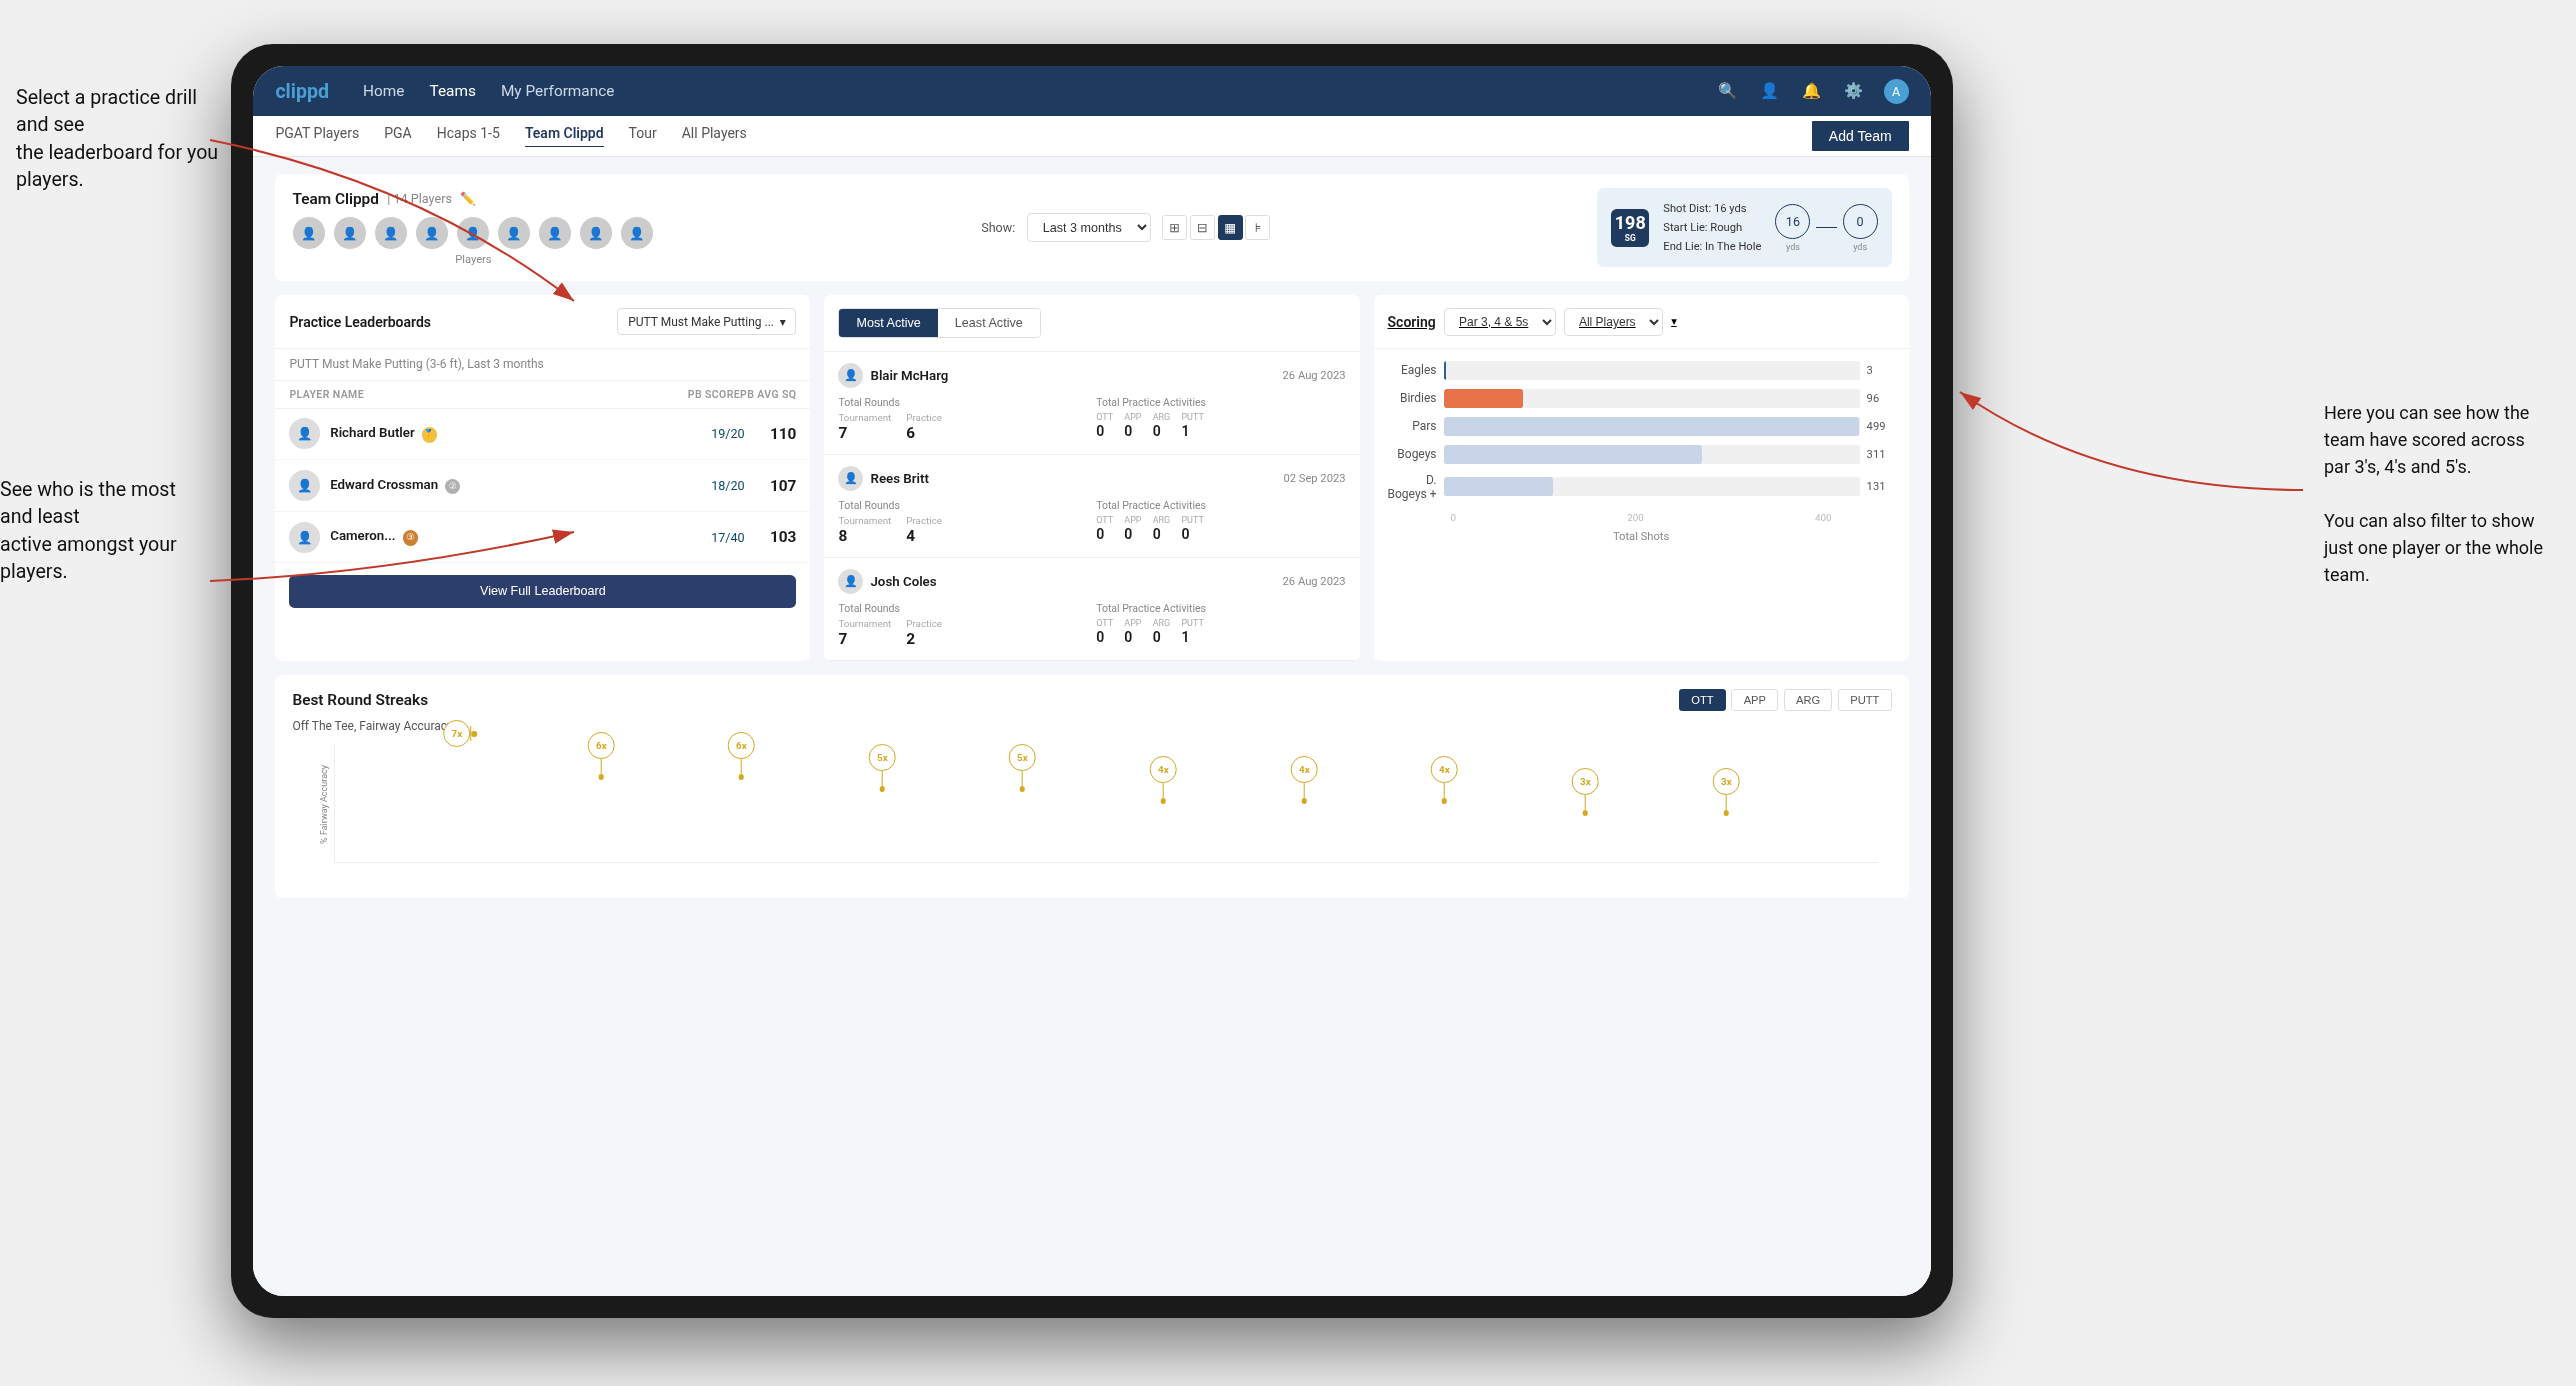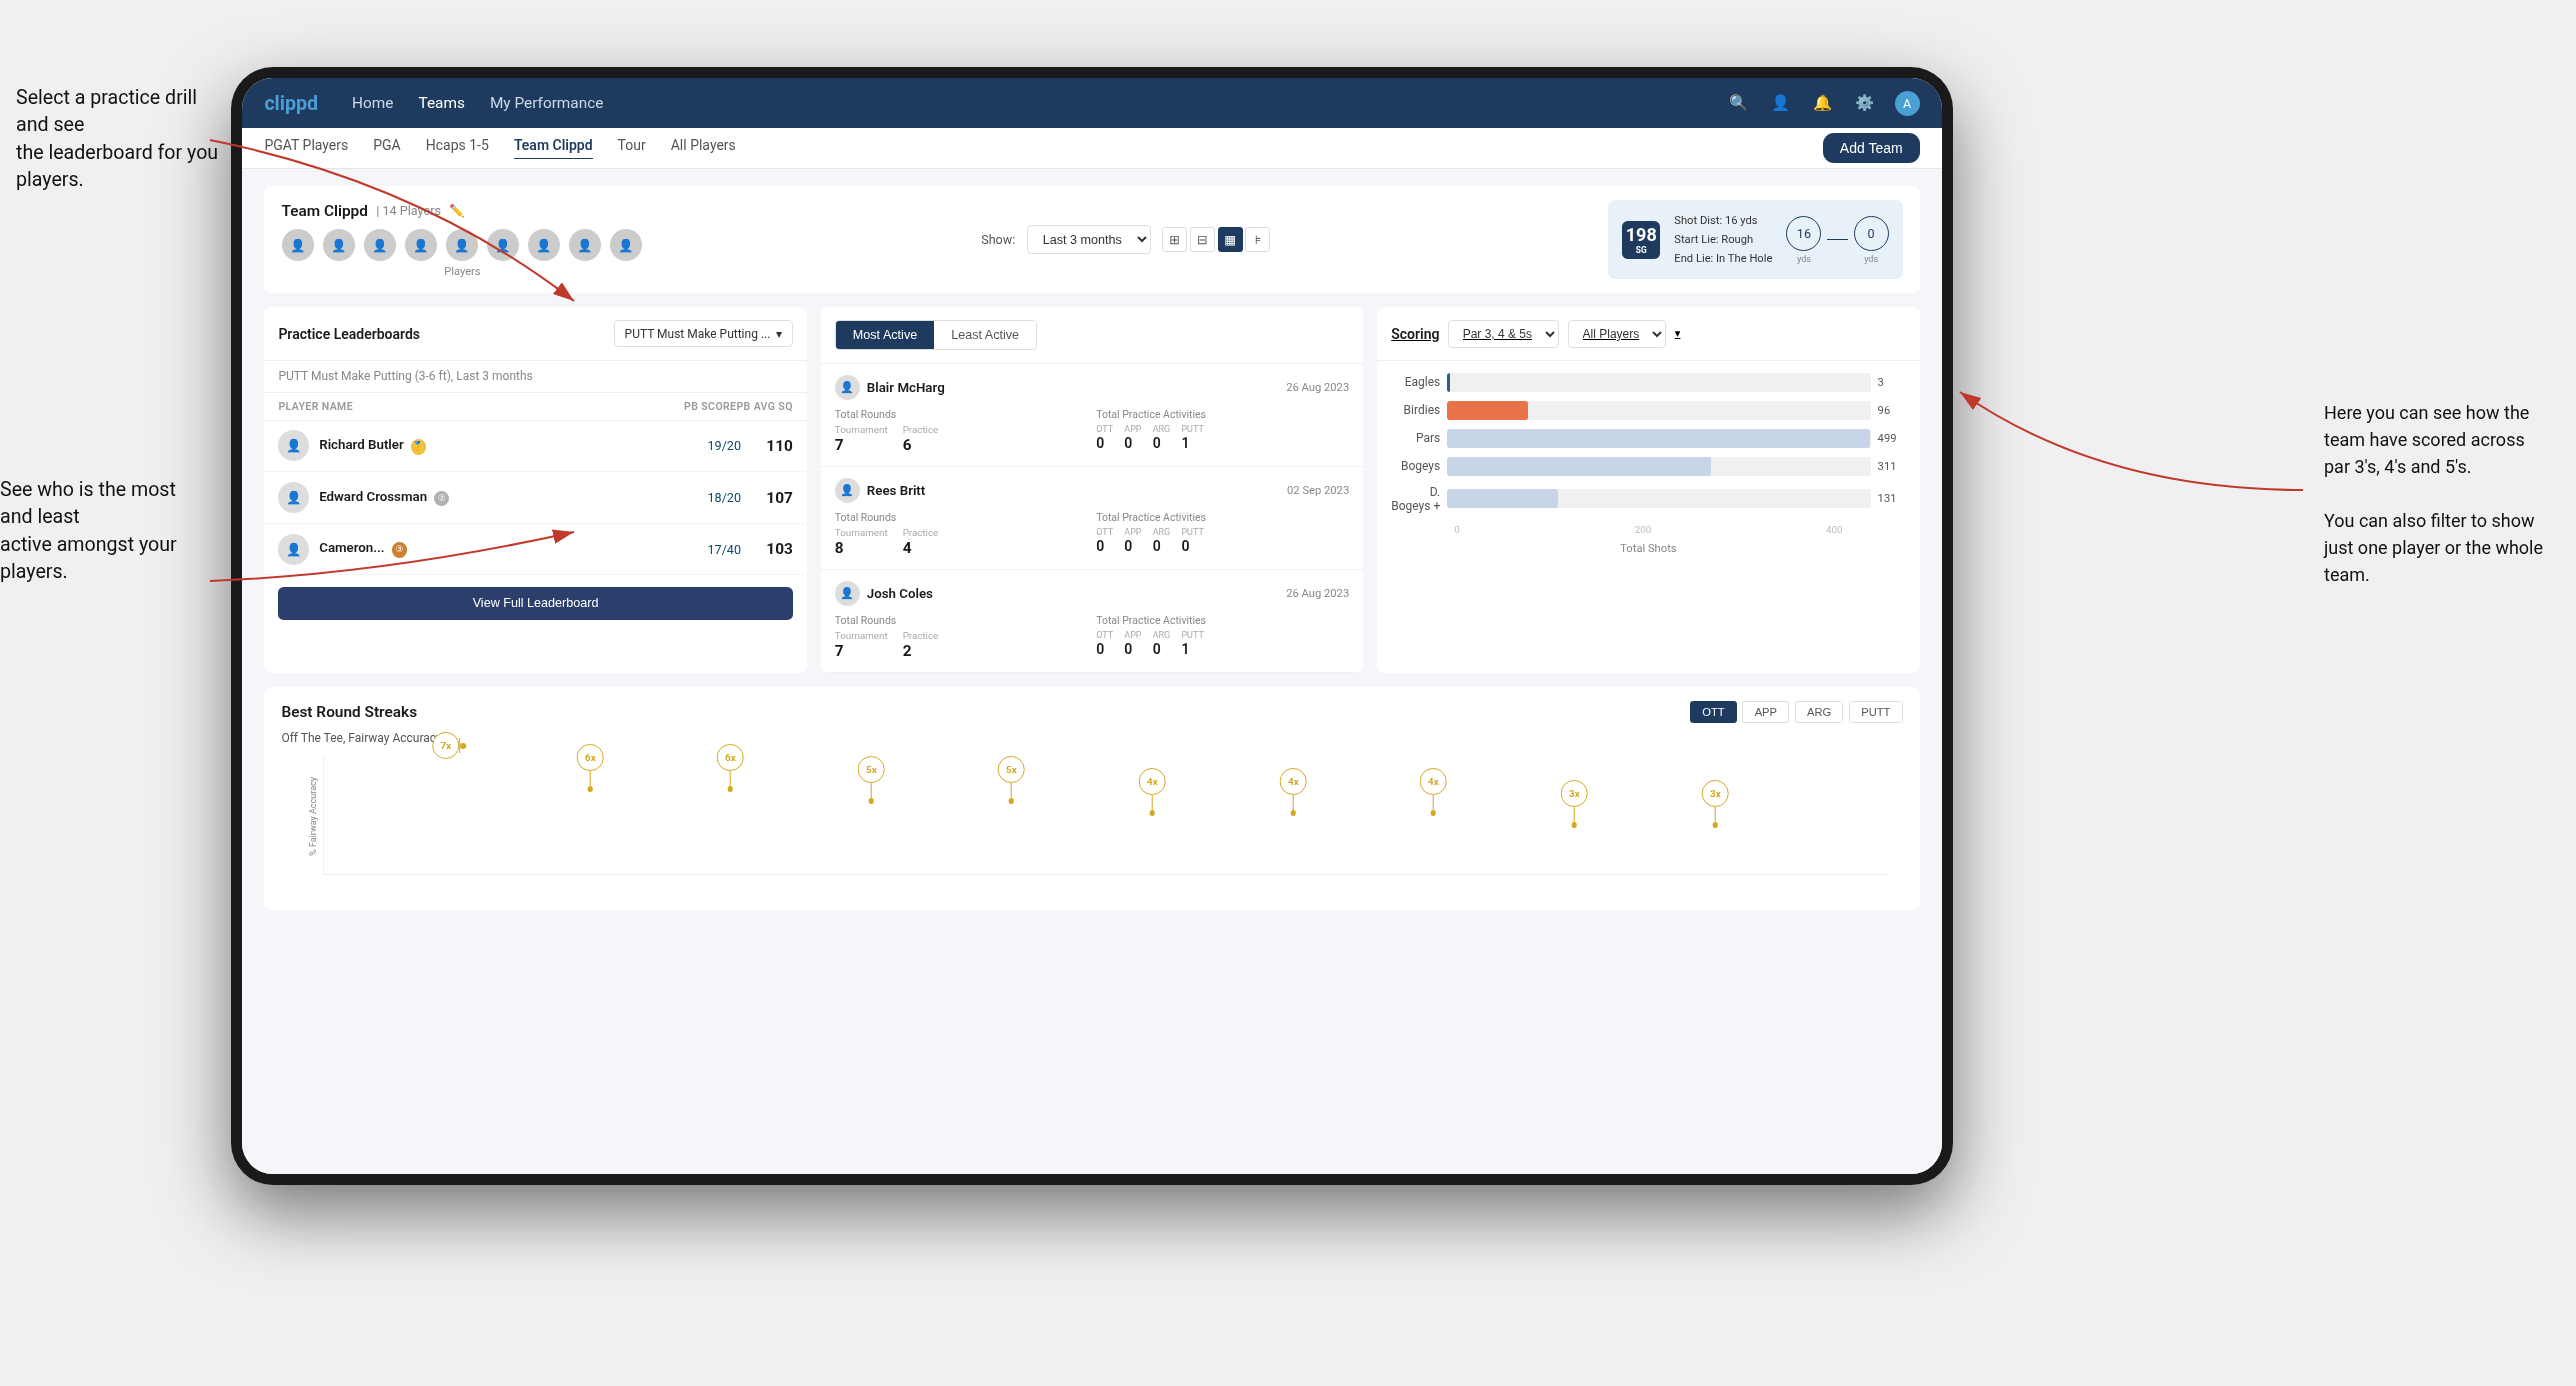--- a/index.html
+++ b/index.html
@@ -26,26 +26,26 @@
     
     .arrow-svg {
       position: absolute;
       pointer-events: none;
     }
 
     
     .tablet {
       position: absolute;
       left: 231px;
-      top: 67px;
+      top: 44px;
       width: 1722px;
-      height: 1118px;
+      height: 1274px;
       background: #1a1a1a;
       border-radius: 42px;
-      padding: 11px;
+      padding: 22px;
       box-shadow: 0 28px 70px rgba(0,0,0,0.5);
     }
 
     .tablet-screen {
       width: 100%;
       height: 100%;
       background: #fff;
       border-radius: 31px;
       overflow: hidden;
       display: flex;
@@ -143,21 +143,21 @@
     .subnav-link.active {
       color: #1e3a5f;
       border-bottom-color: #1e3a5f;
       font-weight: 600;
     }
 
     .add-team-btn {
       background: #1e3a5f;
       color: #fff;
       border: none;
-      border-radius: 11px;
+      border-radius: 1px;
       padding: 7px 17px;
       font-size: 14px;
       cursor: pointer;
     }
 
     
     .main-content {
       flex: 1;
       overflow-y: auto;
       background: #f5f6fa;

